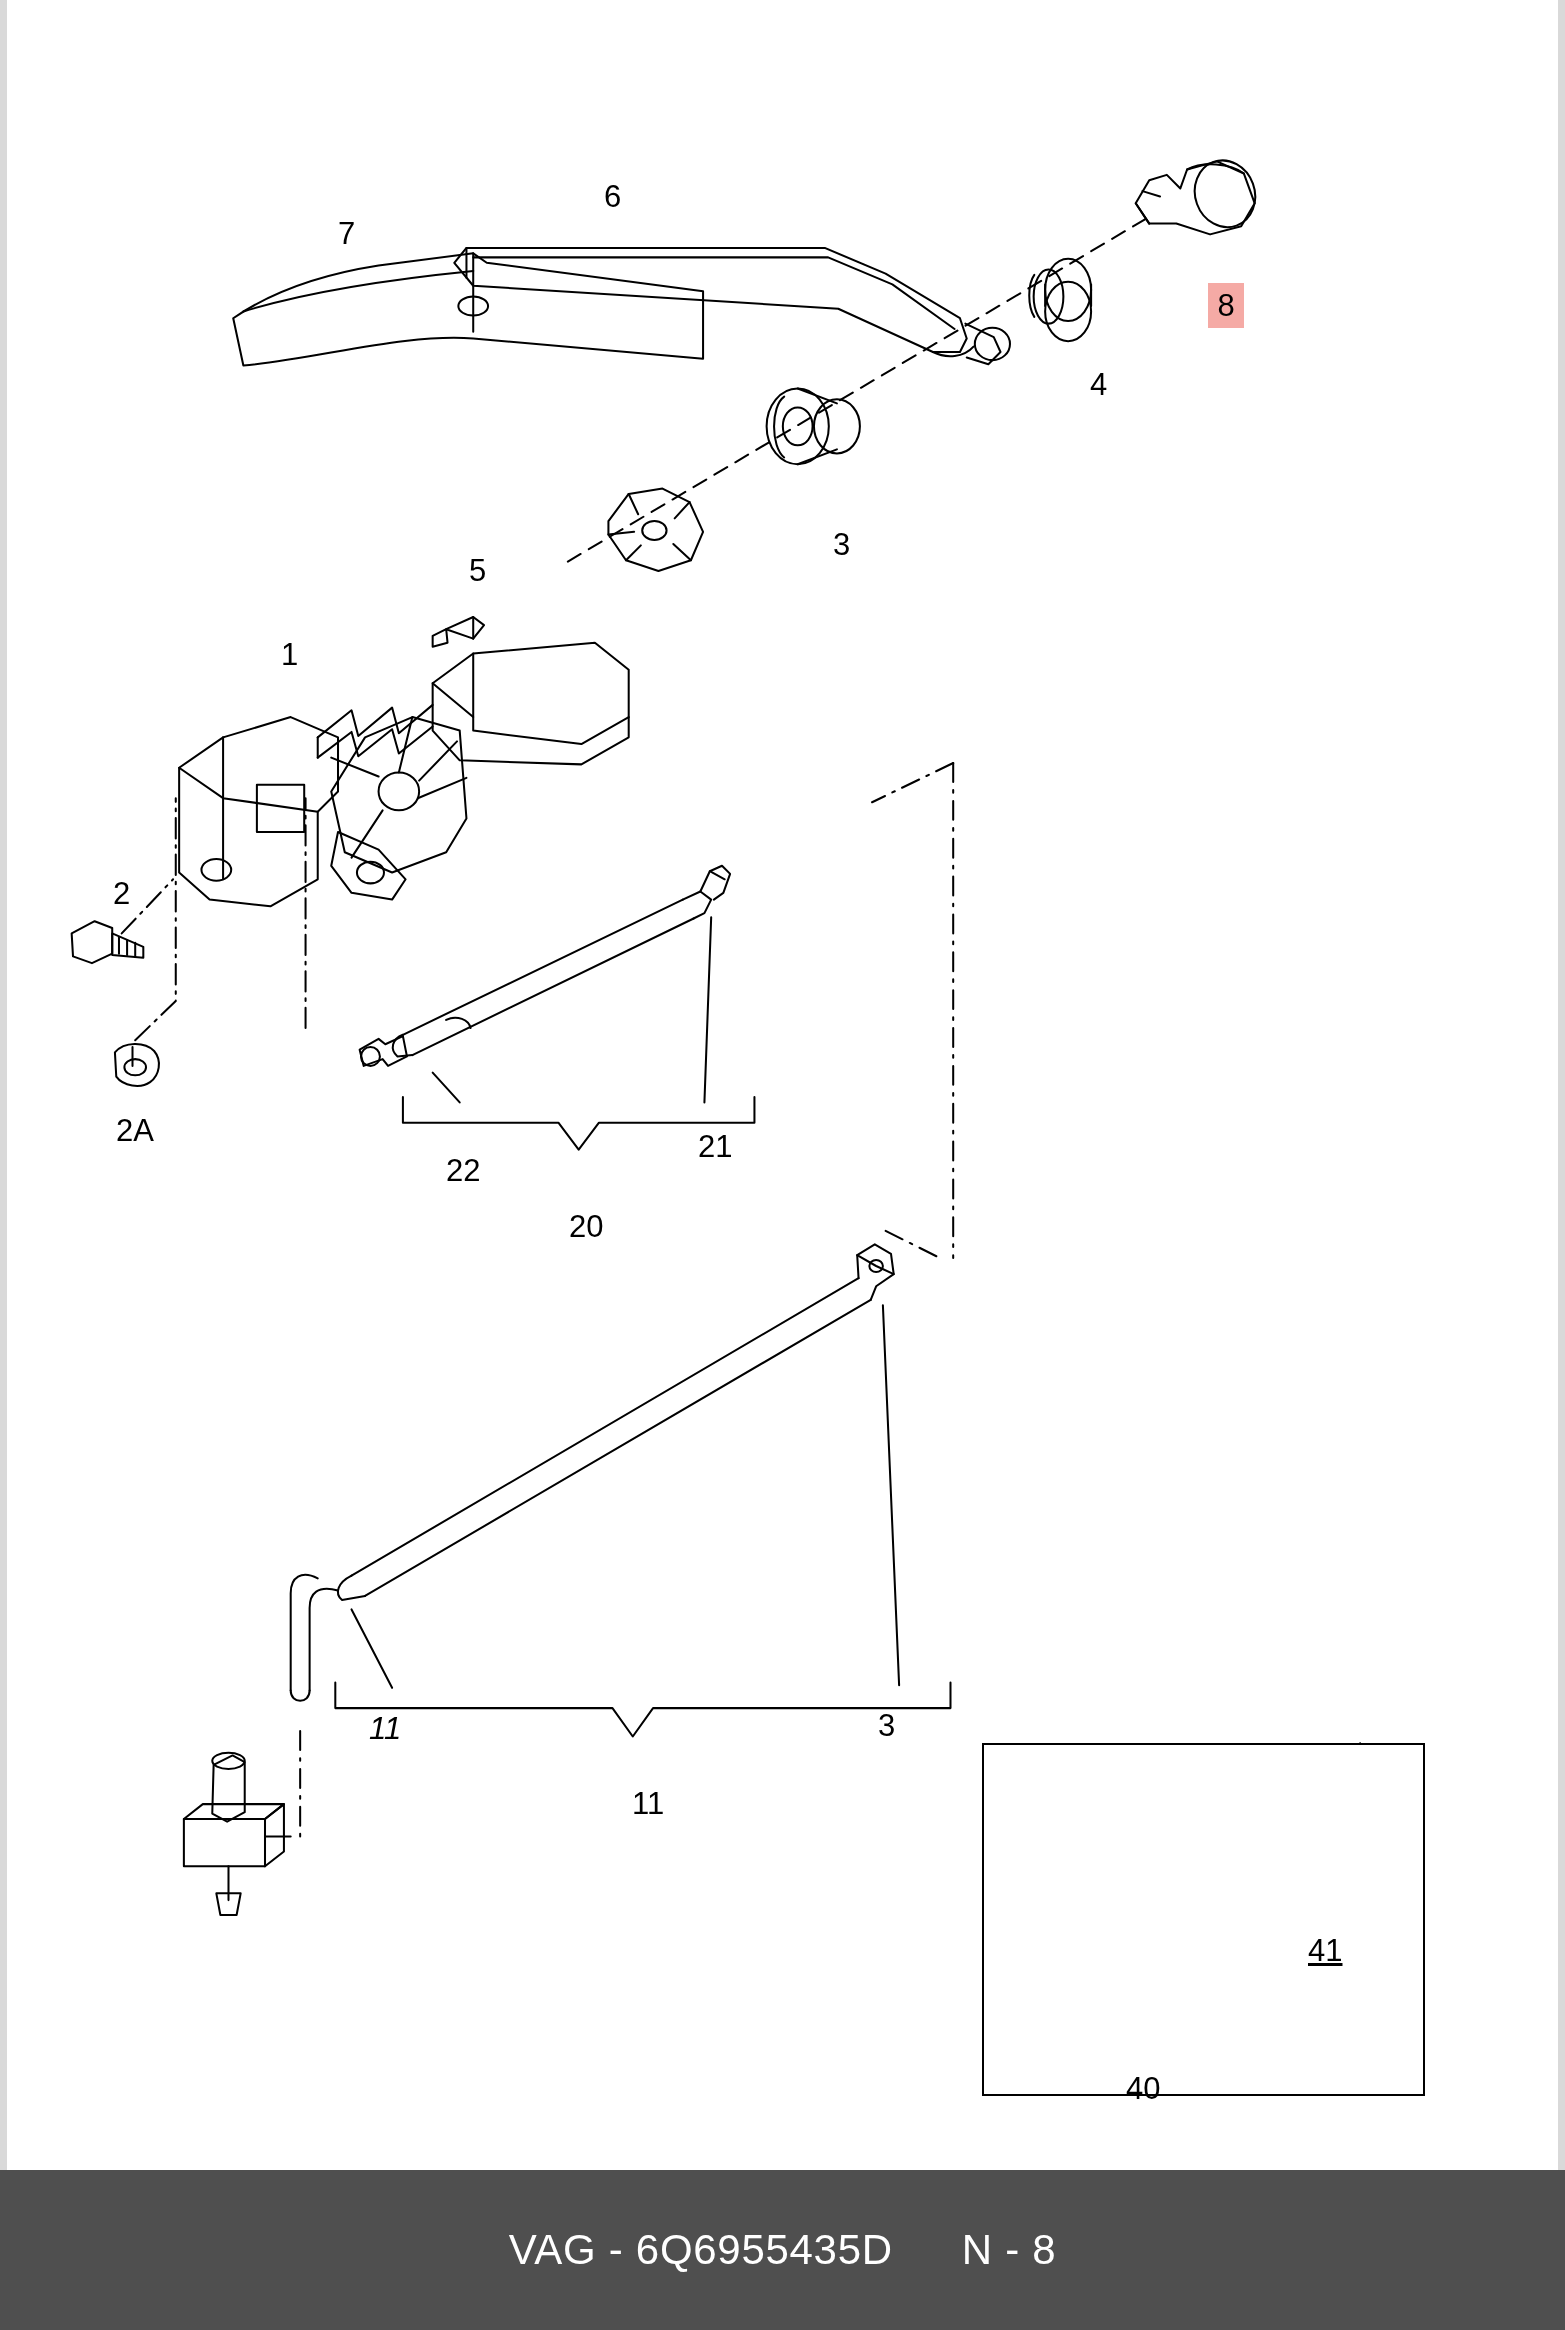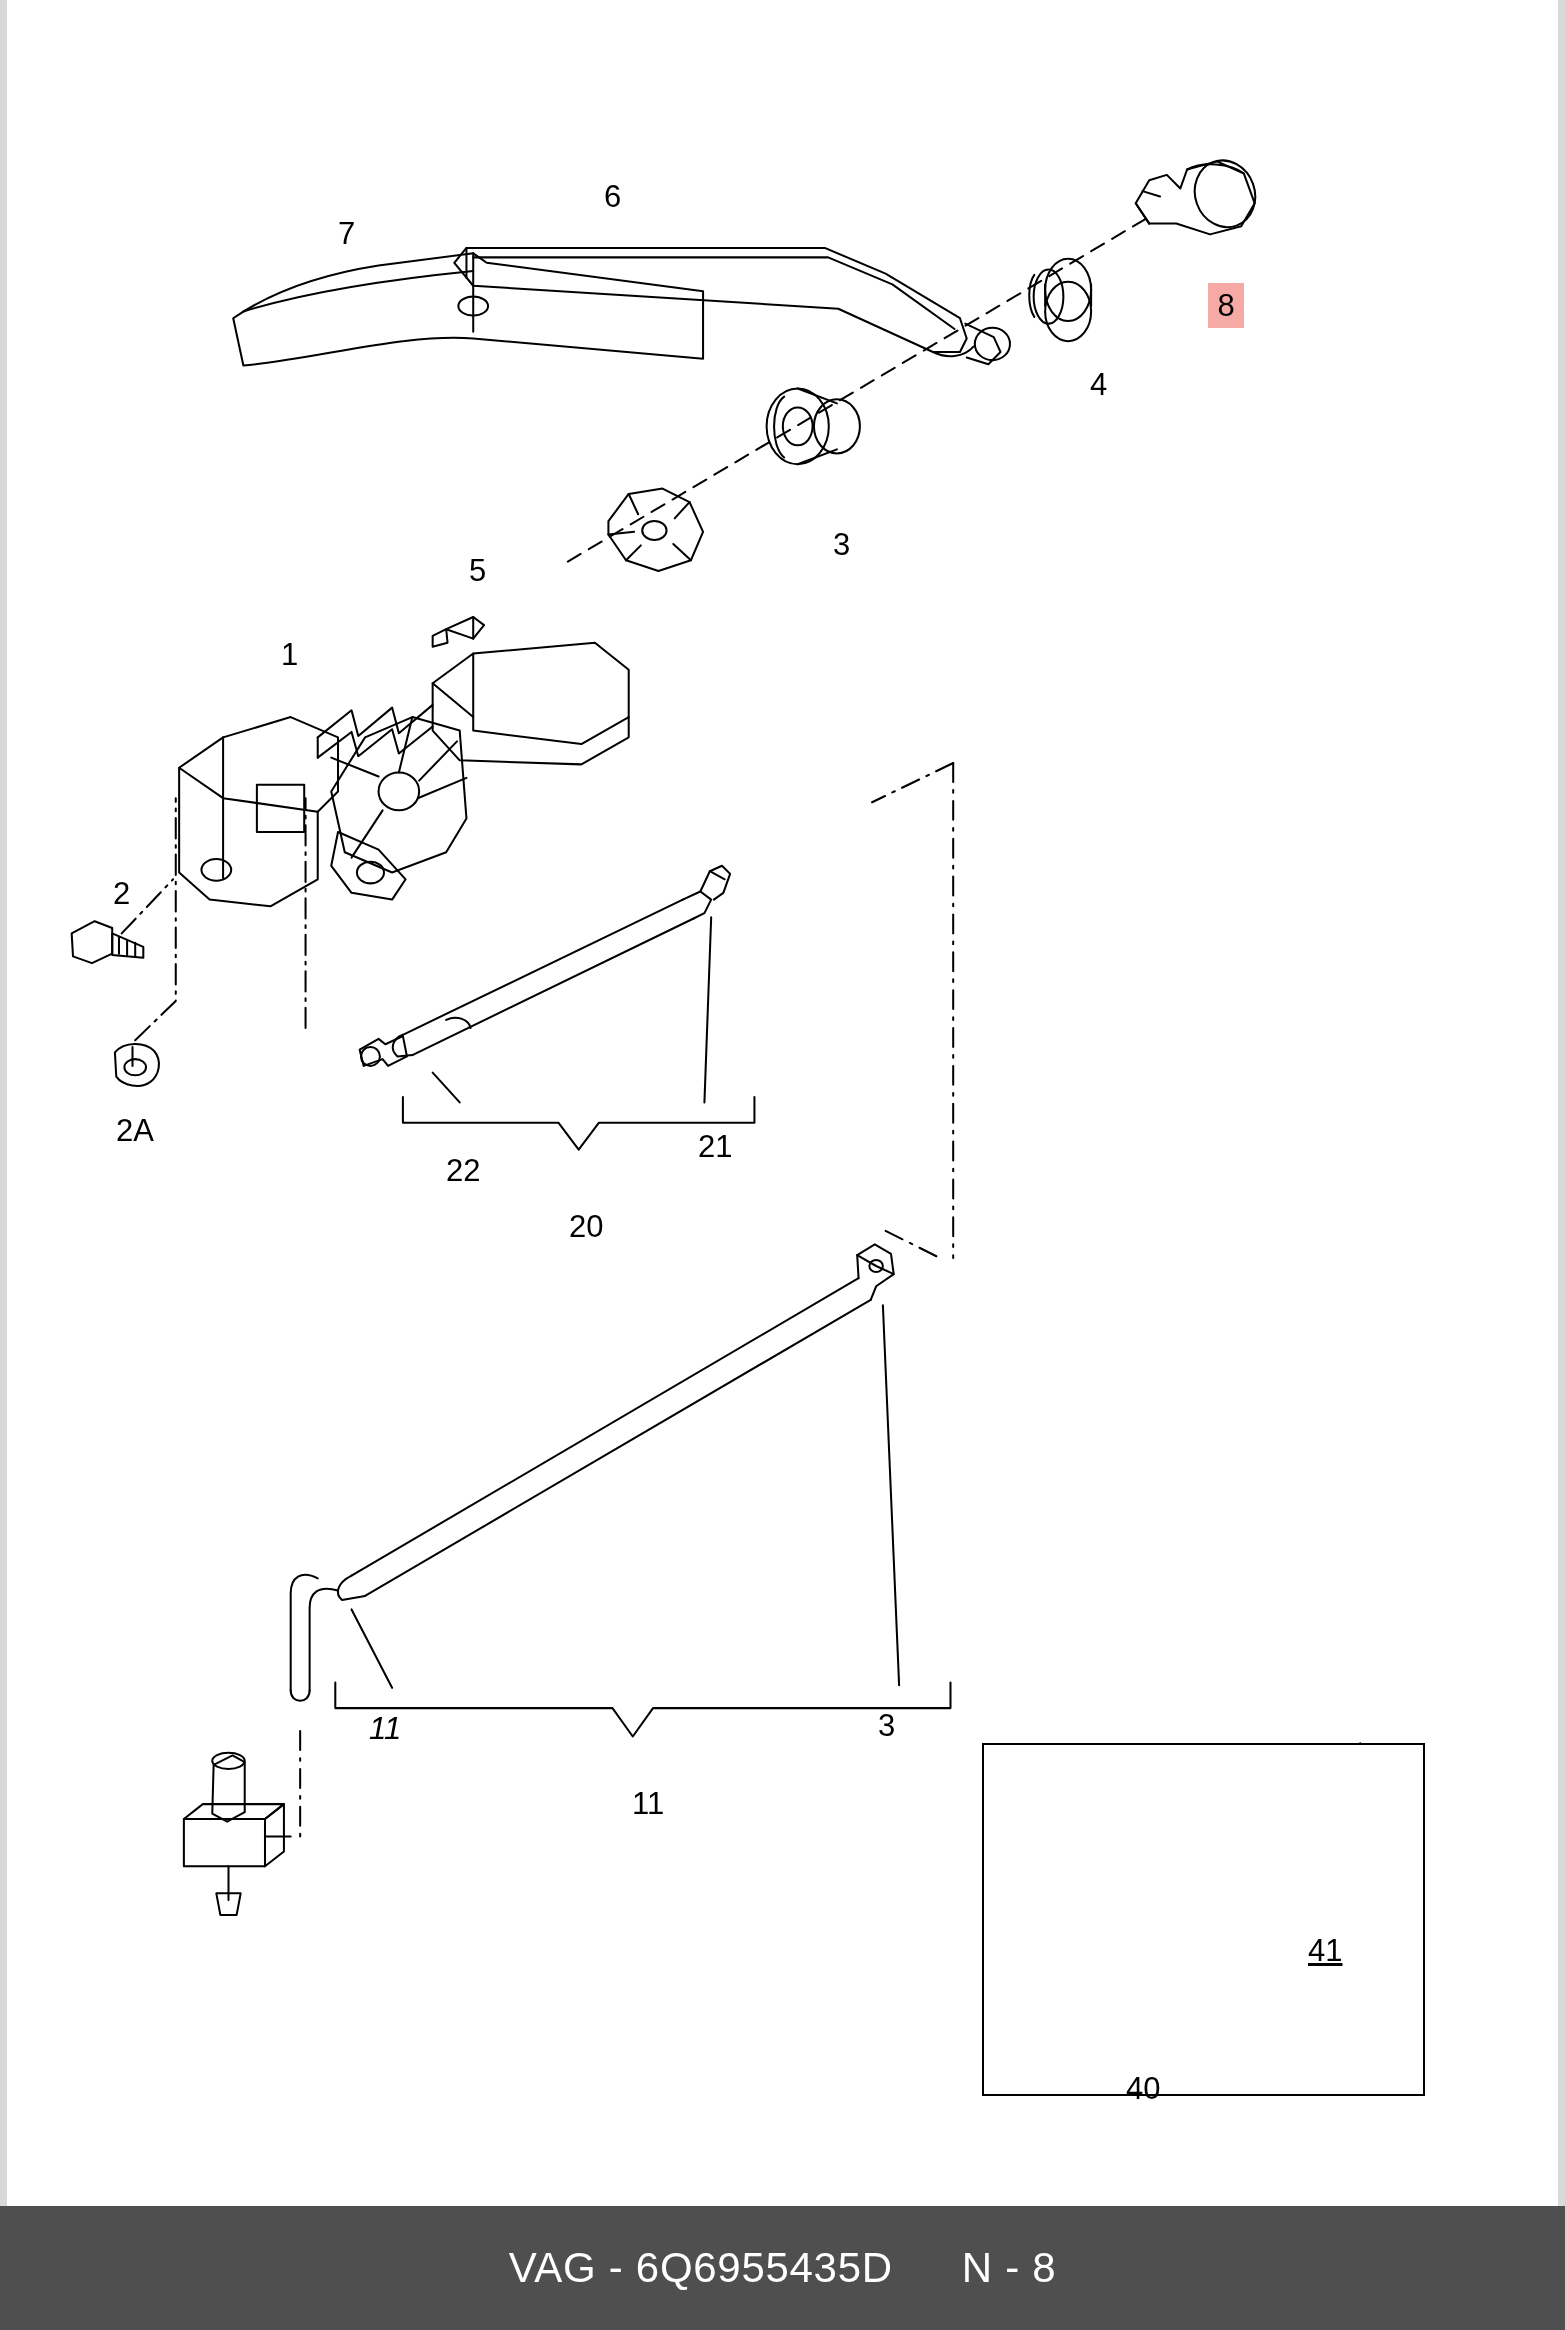--- a/index.html
+++ b/index.html
@@ -45,21 +45,21 @@
     width: 1565px;
     height: 2171px;
   }
 
   
   #footer-bar {
     position: absolute;
     left: 0;
     bottom: 0;
     width: 1565px;
-    height: 124px;
+    height: 160px;
     background: #4f4f4f;
     display: flex;
     align-items: center;
     justify-content: center;
   }
   #footer-inner {
     display: flex;
     align-items: baseline;
     gap: 53px;
     color: #ffffff;

